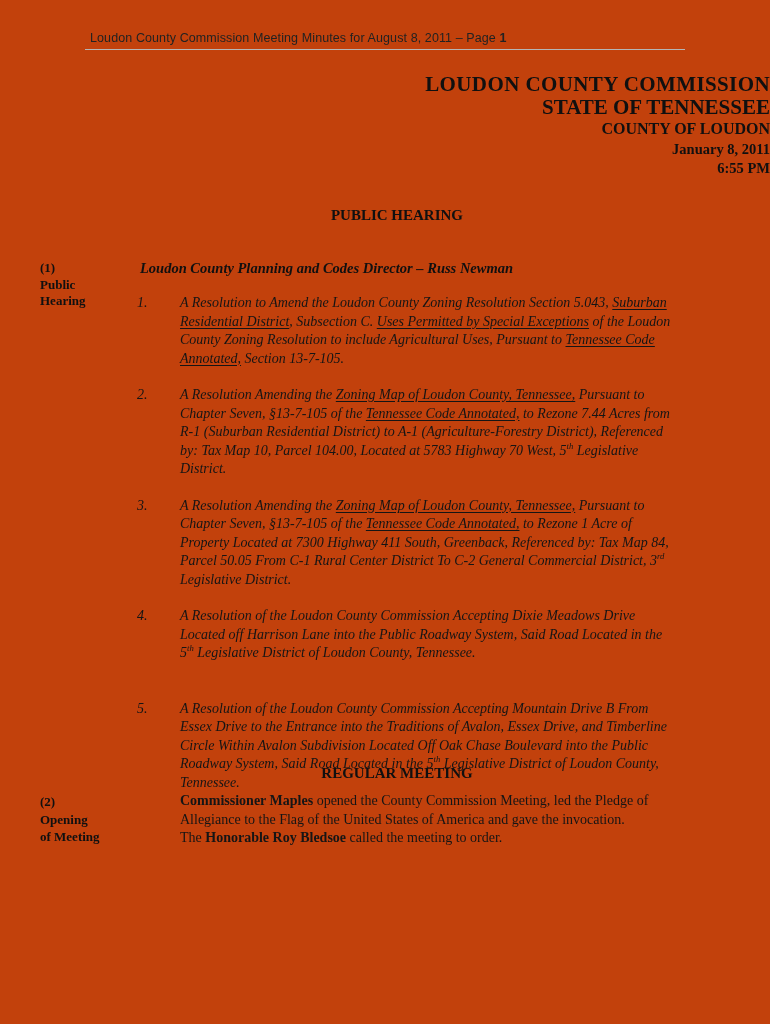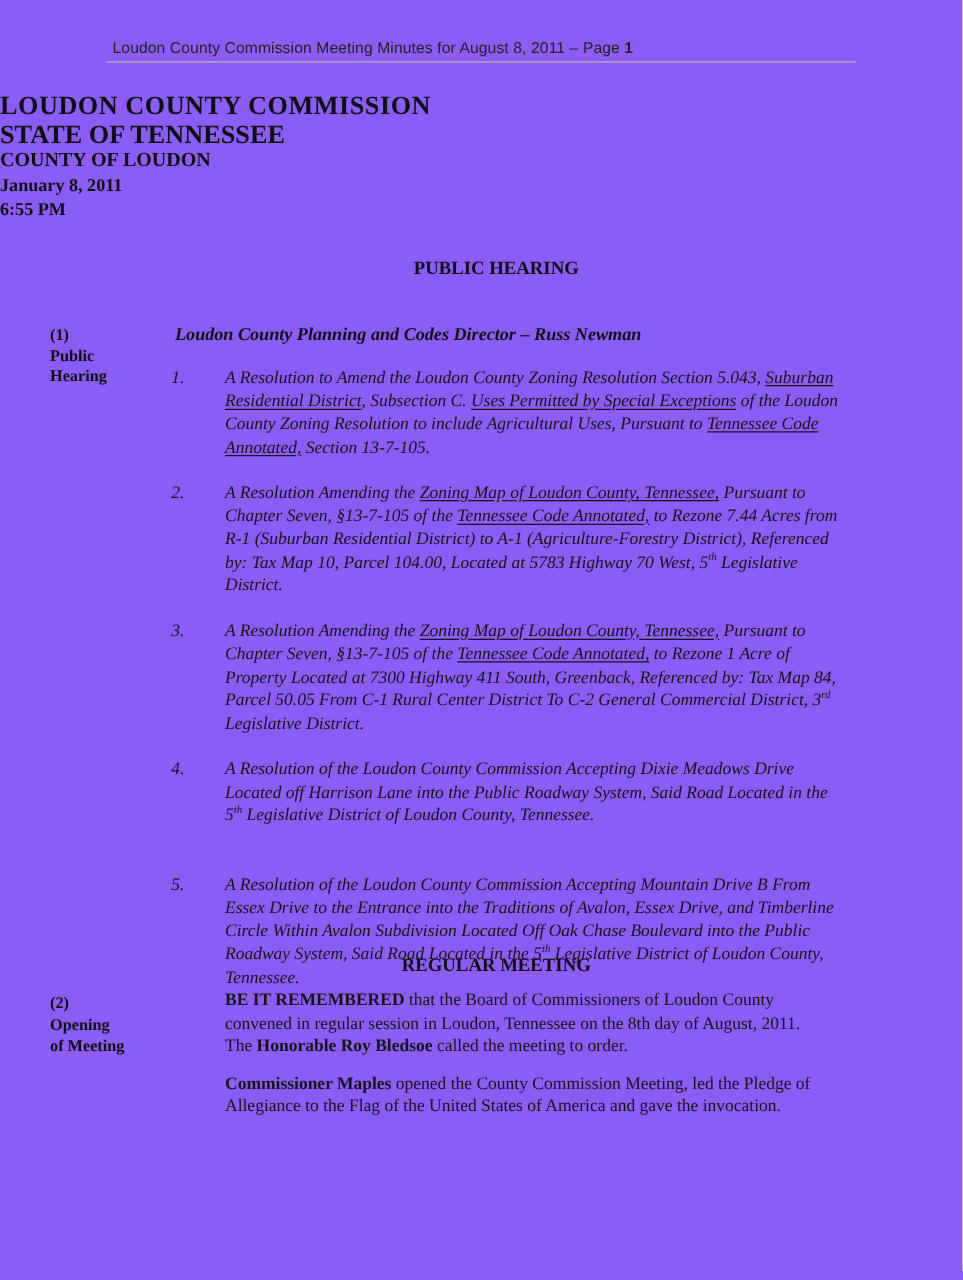--- a/index.html
+++ b/index.html
@@ -2,21 +2,21 @@
 <html><head>
 <meta charset="utf-8">
 <title>Loudon County Commission Meeting Minutes</title>
 <style>
   * { margin:0; padding:0; box-sizing:border-box; }
   html,body { background:#ffffff; }
   .page {
     position:relative;
     width:770px; height:1024px;
     margin:0 auto;
-    background:#8b5cf6;
+    background:#c2410c;
     color:#151515;
     font-family:"Liberation Serif","DejaVu Serif",serif;
     overflow:hidden;
   }
 
   
   .page-header {
     position:absolute; top:31px; left:90px;
     font-family:"Liberation Sans","DejaVu Sans",sans-serif;
     font-size:12.5px; color:#222;
@@ -24,21 +24,21 @@
   }
   .page-header .pagenum { font-weight:bold; }
   .header-rule {
     position:absolute; top:49px; left:85px; width:600px; height:0;
     border-bottom:1px solid #b5b5b5;
   }
 
   
   .title-block {
     position:absolute; top:72px; left:0; width:100%;
-    text-align:left; font-weight:bold; color:#101010;
+    text-align:right; font-weight:bold; color:#101010;padding-left:16px;
   }
   .title-line-0 { font-size:21px; line-height:25px; letter-spacing:0.4px; }
   .title-line-1 { font-size:21px; line-height:21px; }
   .title-line-2 { font-size:16px; line-height:21px; }
   .title-line-3 { font-size:14.5px; line-height:20px; }
   .title-line-4 { font-size:14.5px; line-height:19px; }
 
   .section-title {
     position:absolute; left:0; width:100%;
     text-align:center; font-weight:bold; font-size:15px; color:#101010;padding-left:24px;
@@ -135,19 +135,18 @@
 
   <div class="section-title" id="rm-title">REGULAR MEETING</div>
 
   <div class="section" id="section-regular-meeting">
     <div class="margin-label">
       <div>(2)</div>
       <div>Opening</div>
       <div>of Meeting</div>
     </div>
     <div class="rm-content">
-      <div class="rm-paragraph"><span class="b">BE IT REMEMBERED</span><span> that the Board of Commissioners of Loudon County convened in regular session in Loudon, Tennessee on the 8th day of August, 2011.</span></div>
+      <div class="rm-paragraph spaced"><span class="b">Commissioner Maples</span><span> opened the County Commission Meeting, led the Pledge of Allegiance to the Flag of the United States of America and gave the invocation.</span></div>
       <div class="rm-paragraph"><span>The </span><span class="b">Honorable Roy Bledsoe</span><span> called the meeting to order.</span></div>
-      <div class="rm-paragraph spaced"><span class="b">Commissioner Maples</span><span> opened the County Commission Meeting, led the Pledge of Allegiance to the Flag of the United States of America and gave the invocation.</span></div>
     </div>
   </div>
 
 </div>
 
 </body></html>

